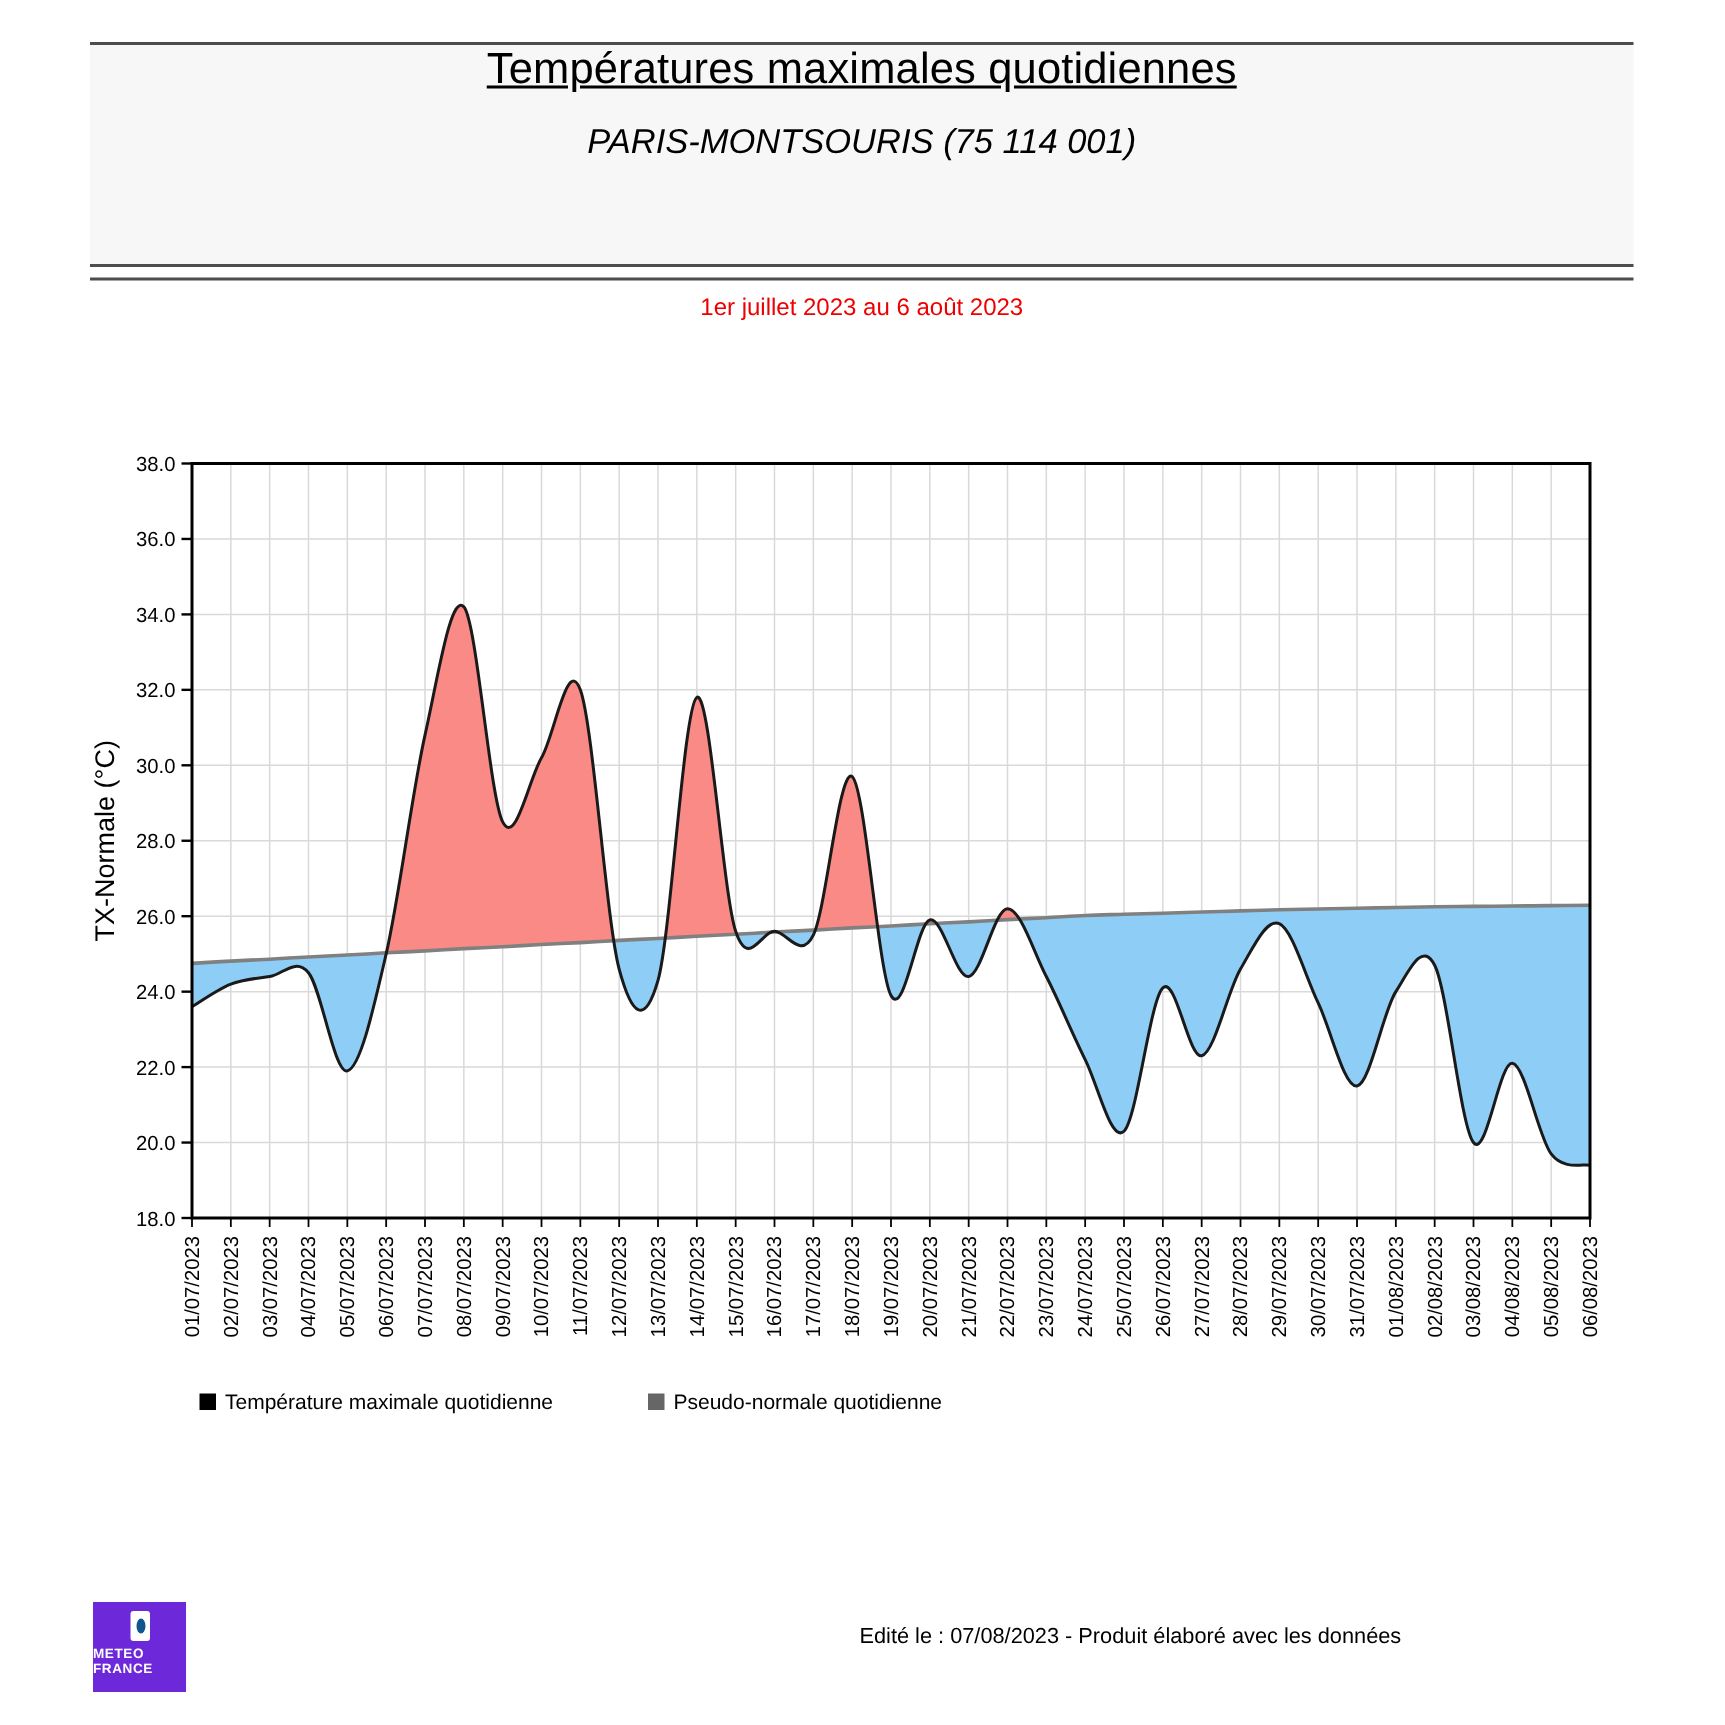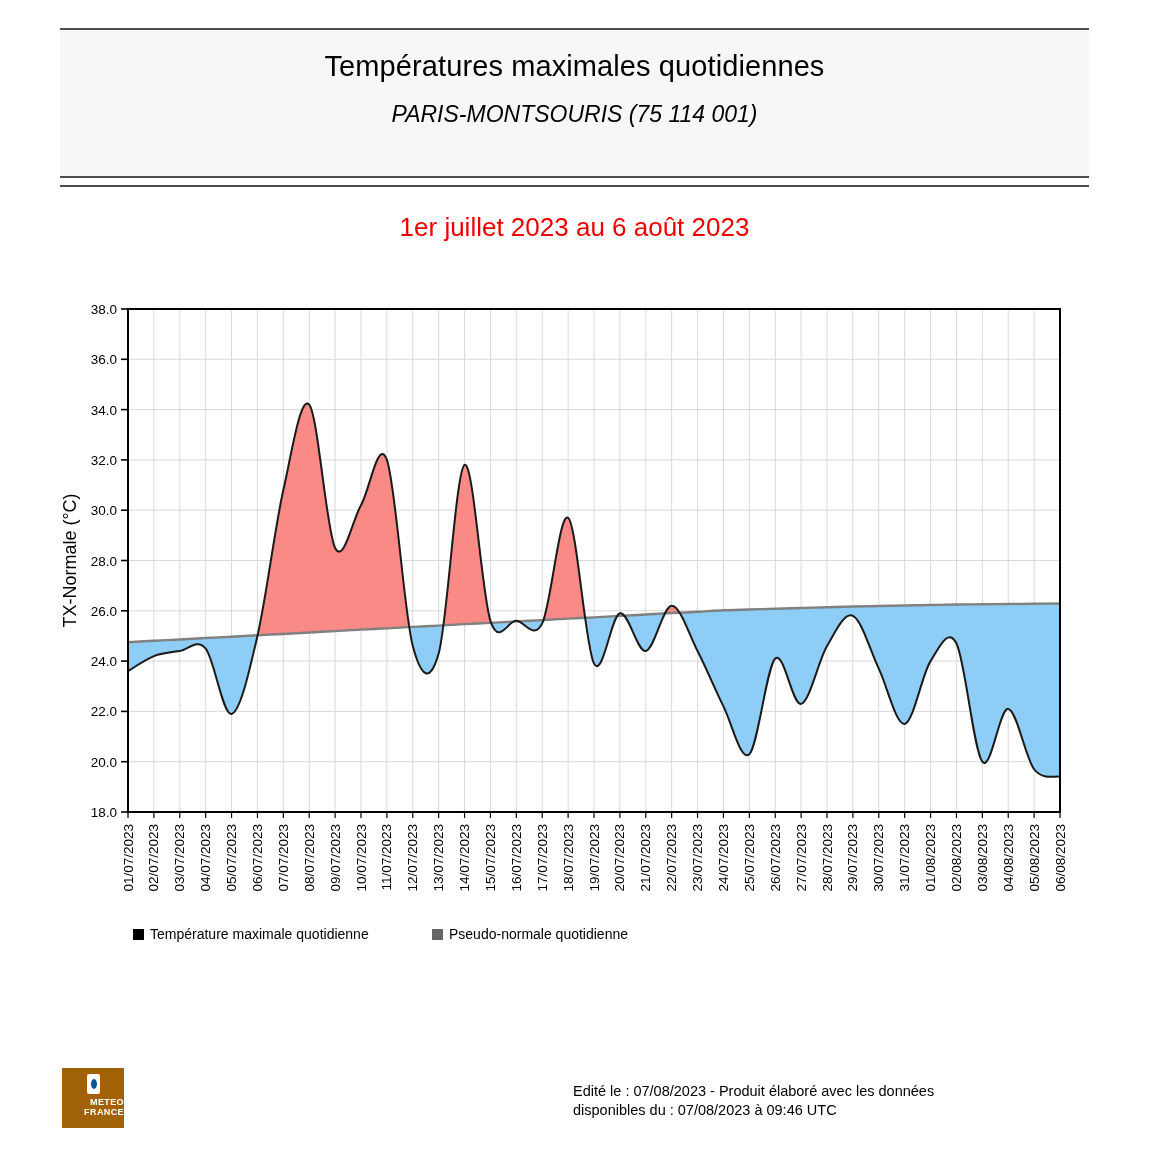--- a/index.html
+++ b/index.html
@@ -28,22 +28,22 @@
     border-top: 2px solid #4d4d4d;
     border-bottom: 2px solid #4d4d4d;
     box-sizing: border-box;
     text-align: center;
   }
   #chart-title {
     font-size: 29px;
     font-weight: normal;
     letter-spacing: 0.1px;
     margin: 0;
-    padding-top: 20px;
     line-height: 1.15;
+    text-decoration: underline;
   }
   #chart-subtitle {
     font-size: 23px;
     font-style: italic;
     font-weight: normal;
     margin: 12px;
     padding-top: 6px;
     line-height: 1.15;
   }
 
@@ -51,23 +51,23 @@
     position: absolute;
     left: 60px;
     top: 185px;
     width: 1029px;
     height: 44px;
     border-top: 2px solid #4d4d4d;
     box-sizing: border-box;
     text-align: center;
   }
   #period-label {
-    font-size: 26px;
+    font-size: 16px;
     color: #ee0000;
-    margin: 16px;
+    margin: 0;
     padding-top: 10px;
     line-height: 1.1;
   }
 
   
   #plot-wrap {
     position: absolute;
     left: 0;
     top: 0;
     width: 1150px;
@@ -98,23 +98,23 @@
     top: 1060px;
     width: 1150px;
     height: 90px;
   }
   #logo-box {
     position: absolute;
     left: 62px;
     top: 8px;
     width: 62px;
     height: 60px;
-    background: #a16207;
+    background: #6d28d9;
     color: #ffffff;
-    text-align: right;
+    text-align: left;
     font-size: 9px;
     font-weight: bold;
     letter-spacing: 0.4px;
     line-height: 10px;
   }
   #logo-mark {
     width: 13px;
     height: 20px;
     margin: 6px auto 3px auto;
     background: #ffffff;
@@ -349,15 +349,14 @@
 </div>
 
 <div id="footer">
   <div id="logo-box">
     <div id="logo-mark"></div>
     <span id="logo-line1">METEO</span>
     <span id="logo-line2">FRANCE</span>
   </div>
   <div id="credit">
     <div>Edité le : 07/08/2023 - Produit élaboré avec les données</div>
-    <div>disponibles du : 07/08/2023 à 09:46 UTC</div>
   </div>
 </div>
 
 </body></html>

